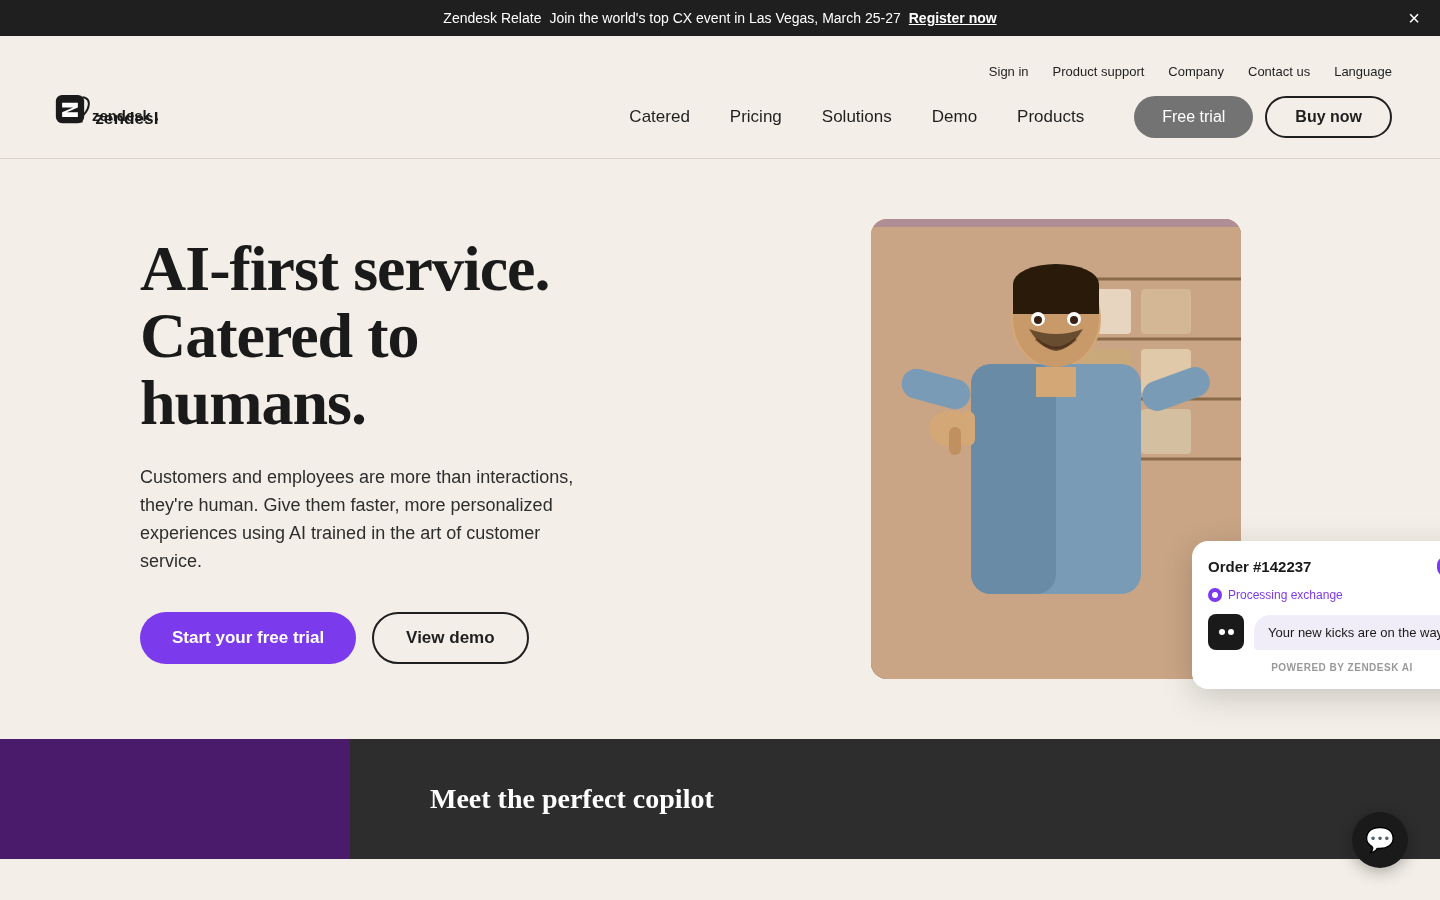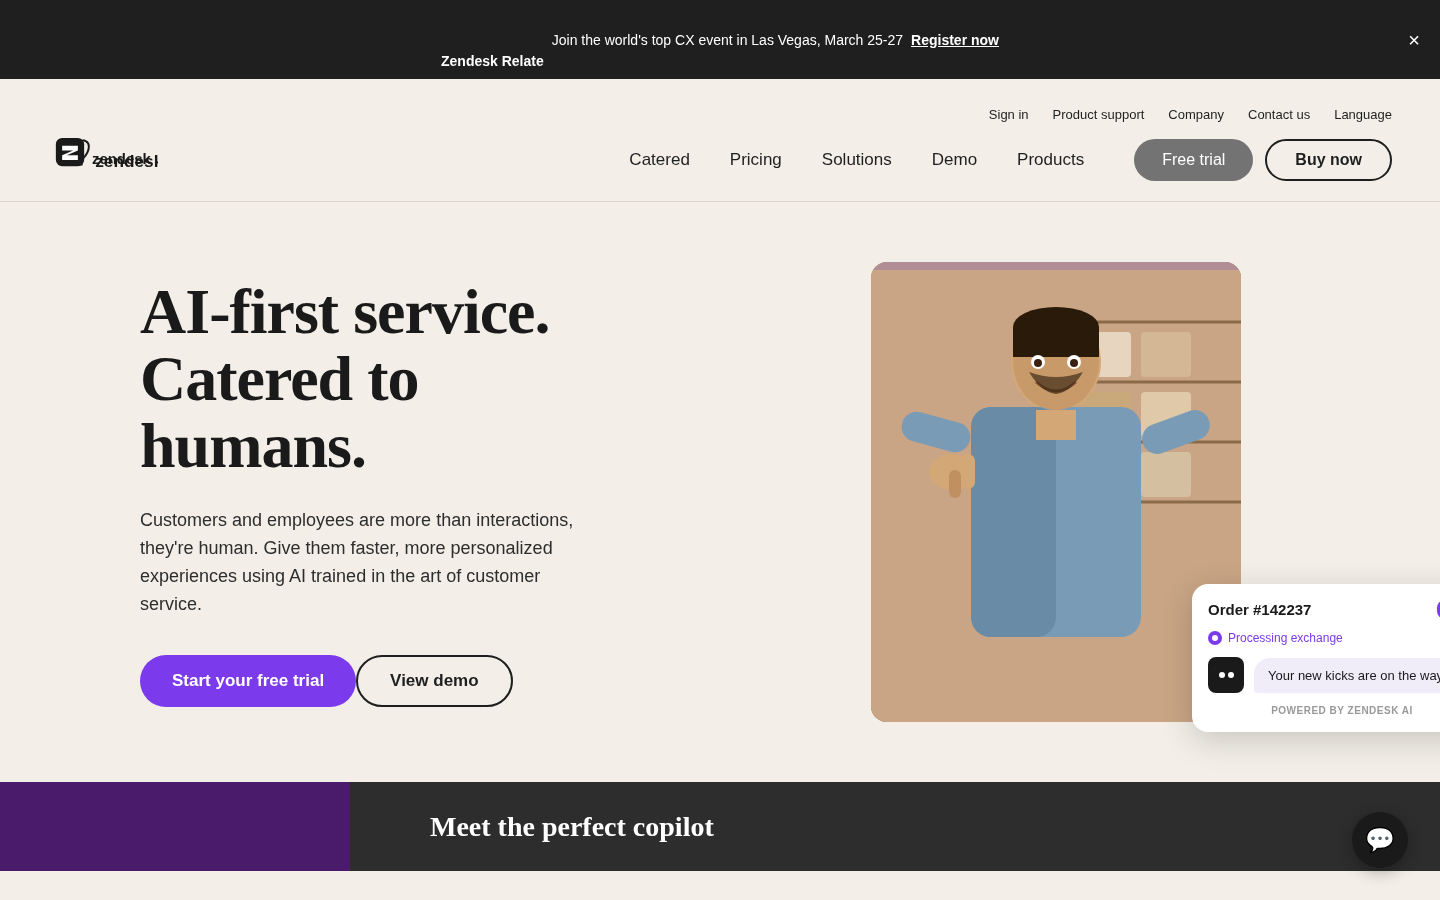--- a/index.html
+++ b/index.html
@@ -10,21 +10,21 @@
       background: #1f1f1f;
       color: #fff;
       display: flex;
       align-items: center;
       justify-content: center;
       padding: 10px 20px;
       font-size: 14px;
       gap: 8px;
       position: relative;
     }
-    .announce-bar .brand { font-weight: 700; margin-top: 43px; }
+    .announce-bar .brand { font-weight: 400; }
     .announce-bar .register-link { color: #fff; text-decoration: underline; font-weight: 600; cursor: pointer; }
     .announce-close {
       position: absolute; right: 20px; top: 50%; transform: translateY(-50%);
       background: none; border: none; color: #fff; font-size: 20px; cursor: pointer;
       line-height: 1;
     }
 
     
     .utility-nav {
       display: flex;
@@ -107,21 +107,21 @@
       margin-bottom: 28px;
       letter-spacing: -1px;
     }
     .hero-sub {
       font-size: 18px;
       color: #2d2d2d;
       line-height: 1.55;
       margin-bottom: 36px;
       max-width: 460px;
     }
-    .hero-btns { display: flex; align-items: center; }
+    .hero-btns { display: flex; gap: 16px; align-items: center; }
     .btn-start-trial {
       background: #7c3aed;
       color: #fff;
       border: none;
       border-radius: 28px;
       padding: 16px 32px;
       font-size: 17px;
       font-weight: 600;
       cursor: pointer;
     }
@@ -245,21 +245,21 @@
       font-size: 10px;
       color: #999;
       text-align: center;
       font-weight: 600;
       letter-spacing: 0.5px;
     }
 
     
     .bottom-section {
       display: flex;
-      height: 89px;
+      height: 120px;
       overflow: hidden;
     }
     .bottom-left {
       flex: 0 0 350px;
       background: #4a1a6b;
     }
     .bottom-right {
       flex: 1;
       background: #2d2d2d;
       display: flex;

